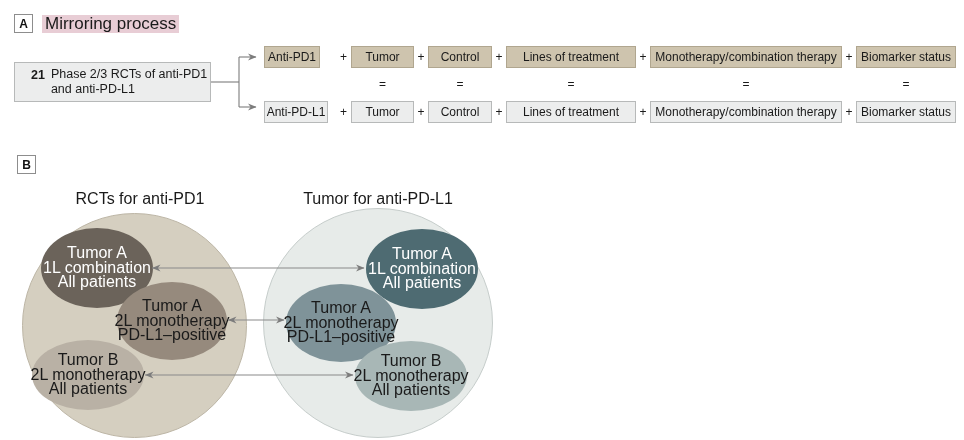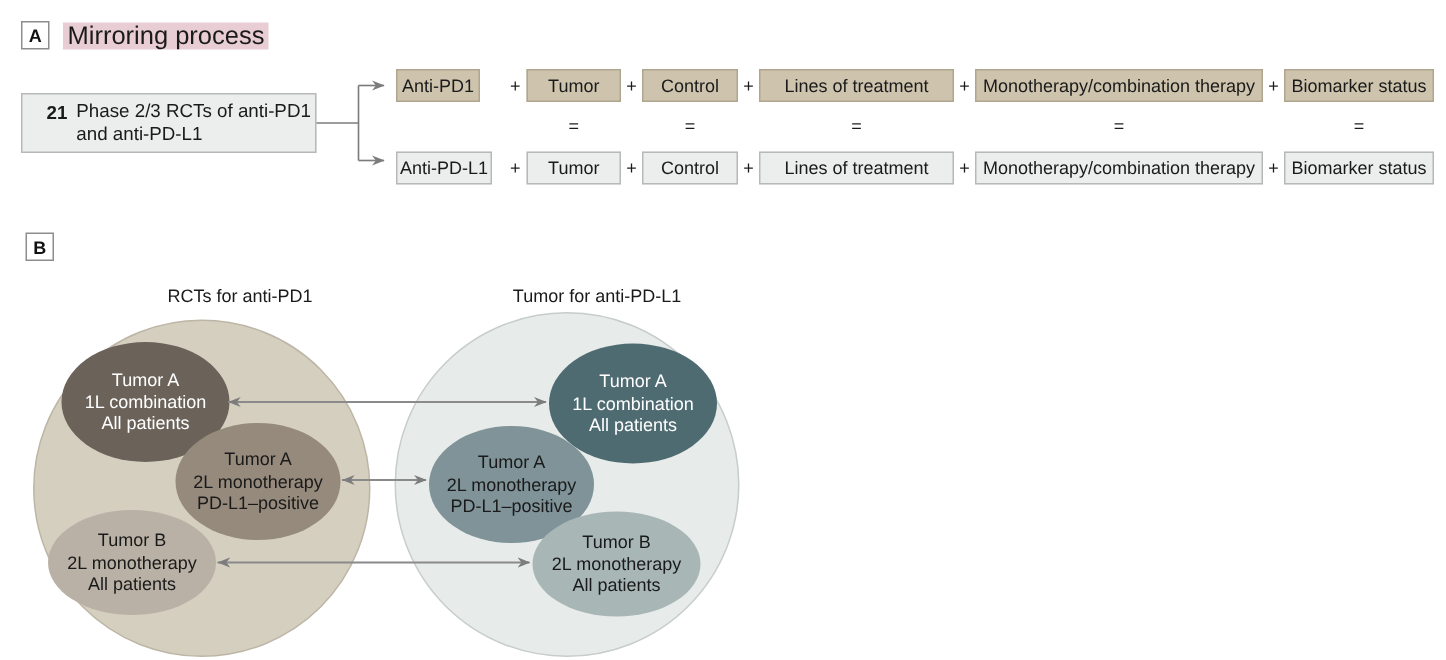--- a/index.html
+++ b/index.html
@@ -87,43 +87,42 @@
   .eq {
     position: absolute;
     font-size: 12px;
     color: #1a1a1a;
     transform: translate(-50%, -50%);
   }
 
   
   .circ-label {
     position: absolute;
-    font-size: 12px;
+    font-size: 16px;
     white-space: nowrap;
     transform: translateX(-50%);
-    margin-left: 20px;
   }
   .bigcircle {
     position: absolute;
     border-radius: 50%;
     box-sizing: border-box;
   }
   .bigcircle.left  { background: #d5cfc0; border: 1px solid #bdb6a6; }
   .bigcircle.right { background: #e7ebe9; border: 1px solid #c6cdcb; }
 
   .ell {
     position: absolute;
     border-radius: 50%;
     box-sizing: border-box;
     display: flex;
     flex-direction: column;
     align-items: center;
     justify-content: center;
     text-align: center;
-    font-size: 12px;
+    font-size: 16px;
     line-height: 14.5px;
   }
   .ell span { display: block; white-space: nowrap; }
 
   .t-dark  { background: #6b635a; color: #ffffff; }
   .t-mid   { background: #968a7d; color: #1a1a1a; }
   .t-light { background: #b9b1a5; color: #1a1a1a; }
   .c-dark  { background: #4e6b72; color: #ffffff; }
   .c-mid   { background: #7f9399; color: #1a1a1a; }
   .c-light { background: #a8b7b6; color: #1a1a1a; }

